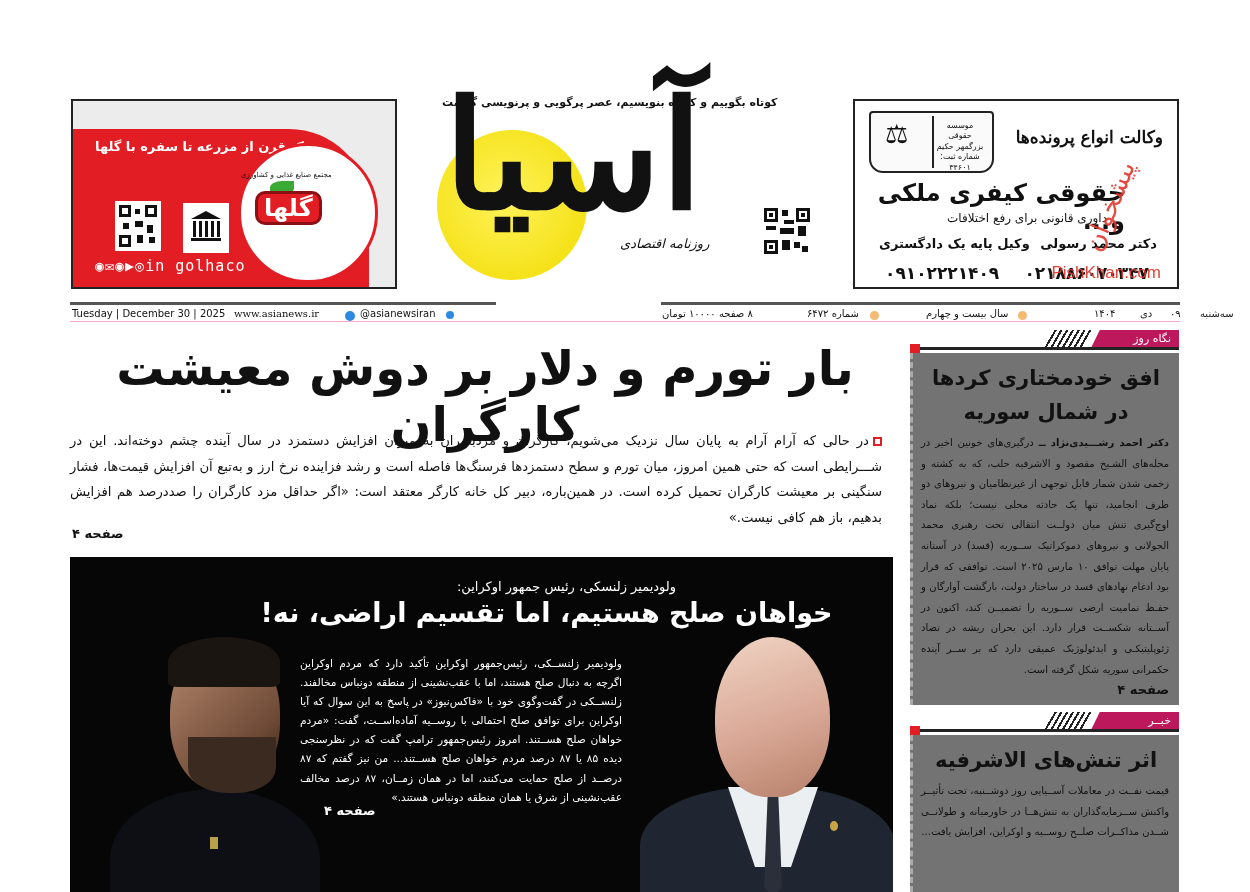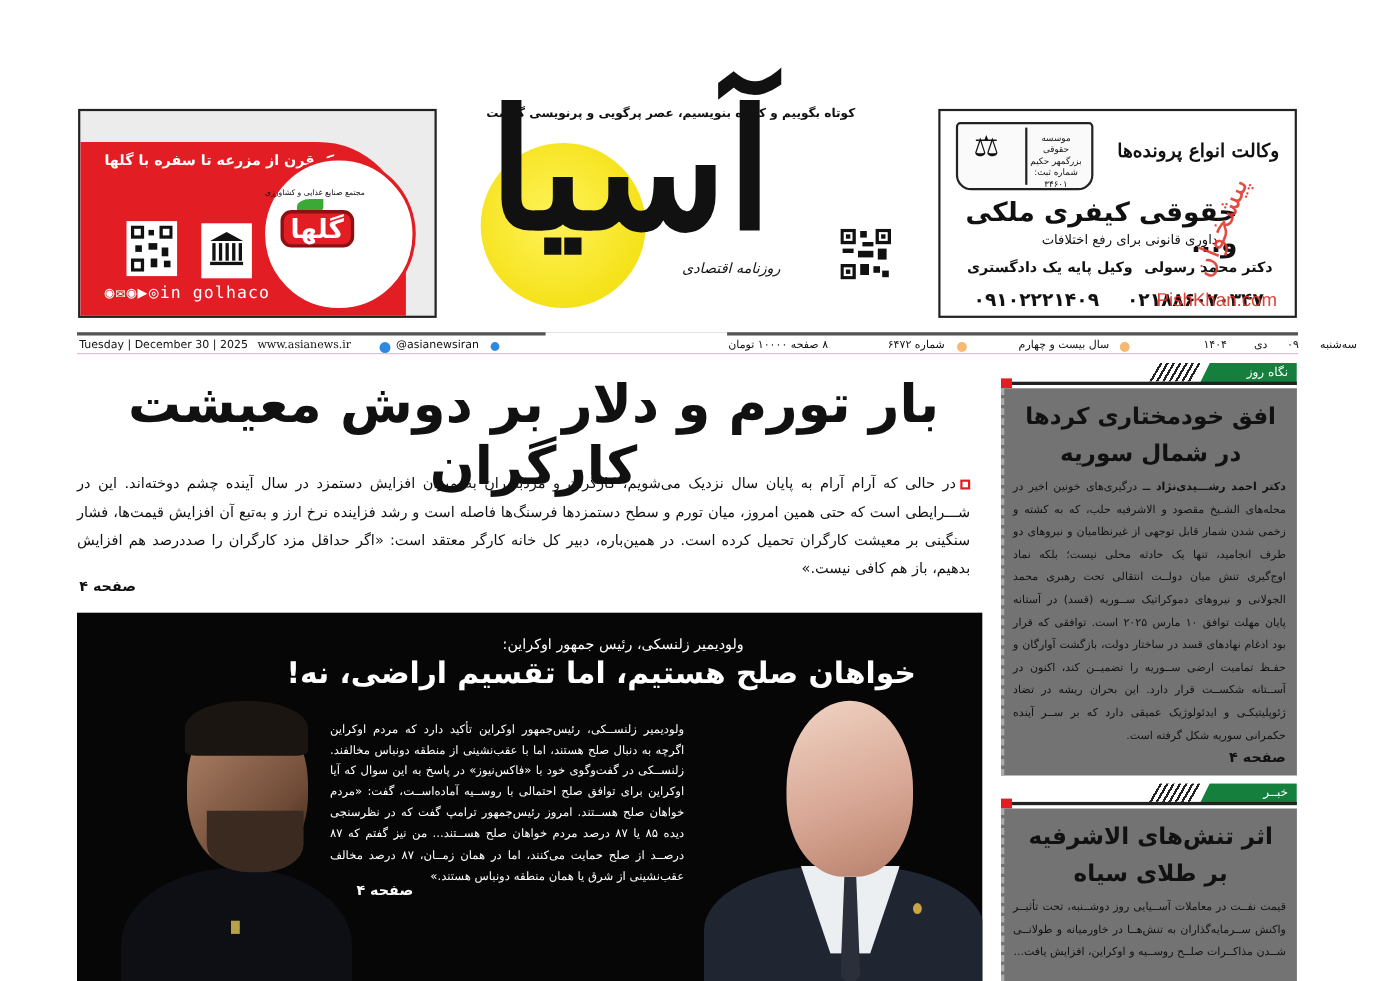--- a/index.html
+++ b/index.html
@@ -83,21 +83,21 @@
   .person-right .collar { position: absolute; left: 98px; top: 150px; width: 90px; height: 80px; background: #eceff2; clip-path: polygon(0 0, 100% 0, 70% 100%, 30% 100%); }
   .person-right .suit { position: absolute; left: 10px; top: 150px; width: 255px; height: 130px; border-radius: 45% 45% 0 0; background: #1f2632; }
   .person-right .tie { position: absolute; left: 134px; top: 160px; width: 18px; height: 100px; background: #2a2f3a; clip-path: polygon(20% 0, 80% 0, 100% 90%, 50% 100%, 0 90%); }
   .person-right .pin { position: absolute; left: 200px; top: 184px; width: 8px; height: 10px; background: #c9a548; border-radius: 50%; }
 
   
   .side-box { left: 910px; width: 269px; background: #737373; border-left: 3px dashed #aaa; direction: rtl; }
   .side-tab-row { left: 910px; width: 269px; height: 20px; }
   .side-tab-row .rule { position: absolute; left: 0; right: 0; bottom: 0; height: 3px; background: #222; }
   .side-tab-row .sq { position: absolute; left: 0; bottom: -3px; width: 10px; height: 9px; background: #e21d23; }
-  .side-tab-row .tab { position: absolute; right: 0; top: 0; width: 88px; height: 18px; background: #15803d; color: #fff; font-size: 11px; direction: rtl; padding-right: 8px; line-height: 18px; clip-path: polygon(10% 0, 100% 0, 100% 100%, 0 100%); }
+  .side-tab-row .tab { position: absolute; right: 0; top: 0; width: 88px; height: 18px; background: #be185d; color: #fff; font-size: 11px; direction: rtl; padding-right: 8px; line-height: 18px; clip-path: polygon(10% 0, 100% 0, 100% 100%, 0 100%); }
   .side-tab-row .hatch { position: absolute; right: 86px; top: 0; width: 50px; height: 17px; background: repeating-linear-gradient(120deg, #222 0 2px, transparent 2px 5px); clip-path: polygon(20% 0, 100% 0, 80% 100%, 0 100%); }
 
   .side-title { width: 100%; text-align: center; font-size: 21px; font-weight: bold; line-height: 34px; padding-top: 8px; }
   .side-body { padding: 4px 10px 0 8px; font-size: 10px; line-height: 20.6px; text-align: justify; }
   .side-body b { font-weight: bold; }
   .side-page { padding-right: 10px; font-size: 13px; font-weight: bold; margin-top: 2px; }
 </style>
 </head>
 <body>
 
@@ -253,16 +253,15 @@
 
 <div class="abs side-tab-row" style="top:712px;">
   <div class="hatch"></div>
   <div class="tab">خبــر</div>
   <div class="rule"></div>
   <div class="sq"></div>
 </div>
 <div class="abs side-box" style="top:735px; height:157px; overflow:hidden;">
   <div class="side-title">
     <div>اثر تنش‌های الاشرفیه</div>
-    <div>بر طلای سیاه</div>
   </div>
   <div class="side-body">قیمت نفــت در معاملات آســیایی روز دوشــنبه، تحت تأثیــر واکنش ســرمایه‌گذاران به تنش‌هــا در خاورمیانه و طولانــی شــدن مذاکــرات صلــح روســیه و اوکراین، افزایش یافت...</div>
 </div>
 
 </body></html>

